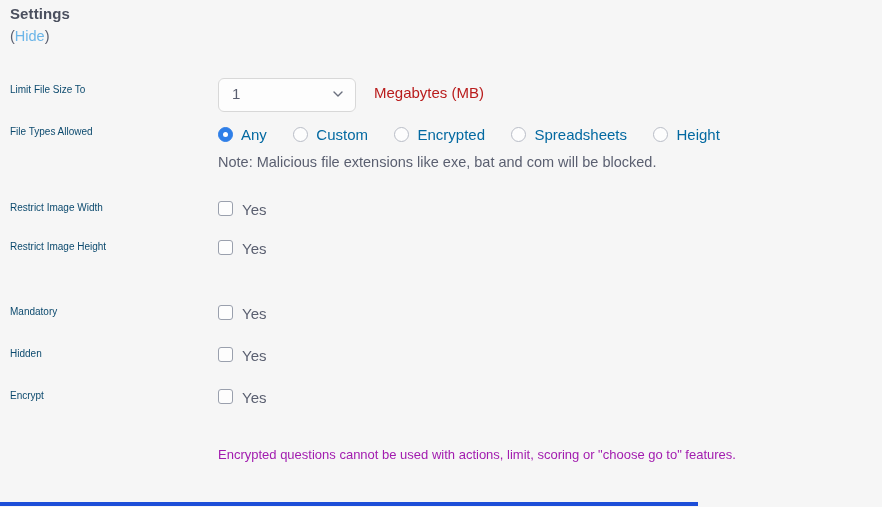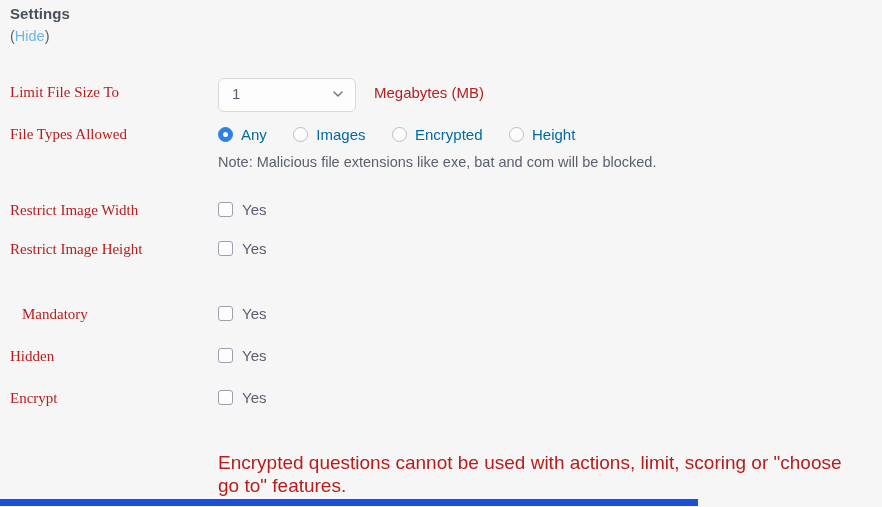--- a/index.html
+++ b/index.html
@@ -15,21 +15,21 @@
     overflow: hidden;
     position: relative;
   }
   .panel {
     position: absolute;
     left: 0;
     top: 0;
     width: 698px;
     height: 506px;
     background: #f6f6f6;
-    border-bottom: 7px solid #1d4ed8;
+    border-bottom: 4px solid #1d4ed8;
     box-sizing: border-box;
   }
   .heading {
     position: absolute;
     left: 10px;
     top: 5px;
     font-size: 15px;
     font-weight: bold;
     color: #4a4f5e;
     letter-spacing: 0.1px;
@@ -48,24 +48,23 @@
   }
 
   .row {
     position: absolute;
     left: 0;
     width: 882px;
   }
   .lbl {
     position: absolute;
     left: 10px;
-    font-size: 15px;
-    color: #b91c1c;
-    white-space: nowrap;
-    font-family: Liberation Serif, serif;
+    font-size: 10px;
+    color: #0c4a6e;
+    white-space: nowrap;
   }
   .ctrl {
     position: absolute;
     left: 218px;
   }
 
   
   .select-box {
     position: relative;
     width: 138px;
@@ -148,21 +147,20 @@
     position: absolute;
     left: 218px;
     font-size: 14.5px;
     color: #5a5f70;
     white-space: nowrap;
   }
 
   
   .check-wrap {
     display: inline-flex;
-    align-items: center;
     cursor: pointer;
   }
   .checkbox {
     width: 15px;
     height: 15px;
     border: 1px solid #9aa0ad;
     border-radius: 3px;
     background: #fdfdfd;
     box-sizing: border-box;
     display: inline-block;
@@ -171,24 +169,23 @@
   .check-label {
     margin-left: 9px;
     font-size: 15px;
     color: #5a5f70;
   }
 
   .helptext {
     position: absolute;
     left: 218px;
     width: 640px;
-    font-size: 19px;
+    font-size: 13px;
     line-height: 23px;
-    color: #b91c1c;
-    margin-top: 8px;
+    color: #a21caf;
   }
 </style>
 </head>
 <body>
 
 <div class="panel">
 
   <div class="heading">Settings</div>
 
   <div class="hide-wrap">
@@ -211,25 +208,29 @@
   <div class="row" style="top:126px;">
     <div class="lbl" style="top:0px;">File Types Allowed</div>
     <div class="ctrl">
       <div class="radio-group">
         <span class="radio-item">
           <span class="radio checked"></span>
           <span class="radio-label">Any</span>
         </span>
         <span class="radio-item">
           <span class="radio"></span>
-          <span class="radio-label">Images</span>
+          <span class="radio-label">Custom</span>
         </span>
         <span class="radio-item">
           <span class="radio"></span>
           <span class="radio-label">Encrypted</span>
+        </span>
+        <span class="radio-item">
+          <span class="radio"></span>
+          <span class="radio-label">Spreadsheets</span>
         </span>
         <span class="radio-item">
           <span class="radio"></span>
           <span class="radio-label">Height</span>
         </span>
       </div>
     </div>
     <div class="note" style="top:28px;">Note: Malicious file extensions like exe, bat and com will be blocked.</div>
   </div>
 
@@ -247,21 +248,21 @@
     <div class="lbl" style="top:1px;">Restrict Image Height</div>
     <div class="ctrl">
       <span class="check-wrap">
         <span class="checkbox"></span>
         <span class="check-label">Yes</span>
       </span>
     </div>
   </div>
 
   <div class="row" style="top:305px;">
-    <div class="lbl" style="top:1px;margin-left:12px;">Mandatory</div>
+    <div class="lbl" style="top:1px;">Mandatory</div>
     <div class="ctrl">
       <span class="check-wrap">
         <span class="checkbox"></span>
         <span class="check-label">Yes</span>
       </span>
     </div>
   </div>
 
   <div class="row" style="top:347px;">
     <div class="lbl" style="top:1px;">Hidden</div>

